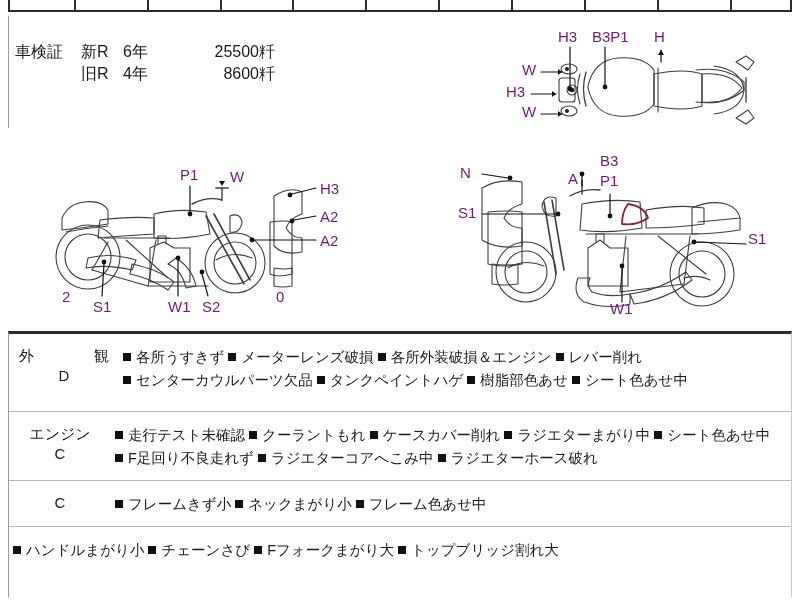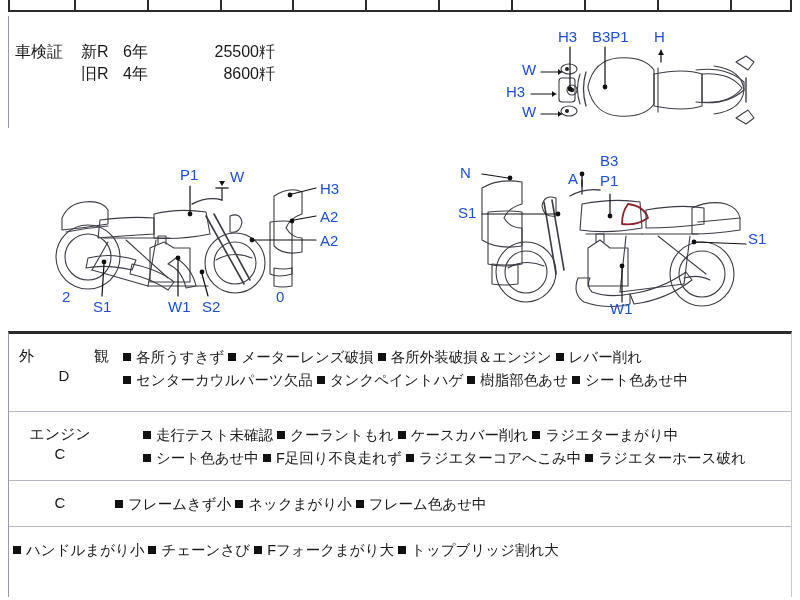--- a/index.html
+++ b/index.html
@@ -81,21 +81,21 @@
 
   
   .diagram {
     position: absolute;
   }
   .diagram svg { display: block; overflow: visible; }
   .dlabel {
     position: absolute;
     font-size: 15px;
     font-family: "Liberation Sans", sans-serif;
-    color: #1d4ed8;
+    color: #701a75;
     white-space: nowrap;
   }
 
   #diagram-top      { left: 500px; top: 24px;  width: 300px; height: 110px; }
   #diagram-left     { left: 30px;  top: 160px; width: 370px; height: 165px; }
   #diagram-right    { left: 430px; top: 152px; width: 370px; height: 175px; }
 
   
   #cond-table {
     position: absolute;
@@ -134,21 +134,21 @@
   .cond-body .bullet {
     display: inline-block;
     width: 8px; height: 8px;
     background: #111;
     margin: 0 5px 0 3px;
     vertical-align: 1px;
   }
   .cond-body .bullet:first-child { margin-left: 0; }
 
   #row-exterior  { min-height: 78px; }
-  #row-engine    { min-height: 62px; gap: 28px; }
+  #row-engine    { min-height: 62px; }
   #row-frame     { min-height: 46px; }
   #row-suspension{ min-height: 70px; }
 </style>
 </head>
 <body>
 
 <div class="sheet">
 
   <div id="top-strip">
     <div class="vdiv" style="left:64px"></div>

